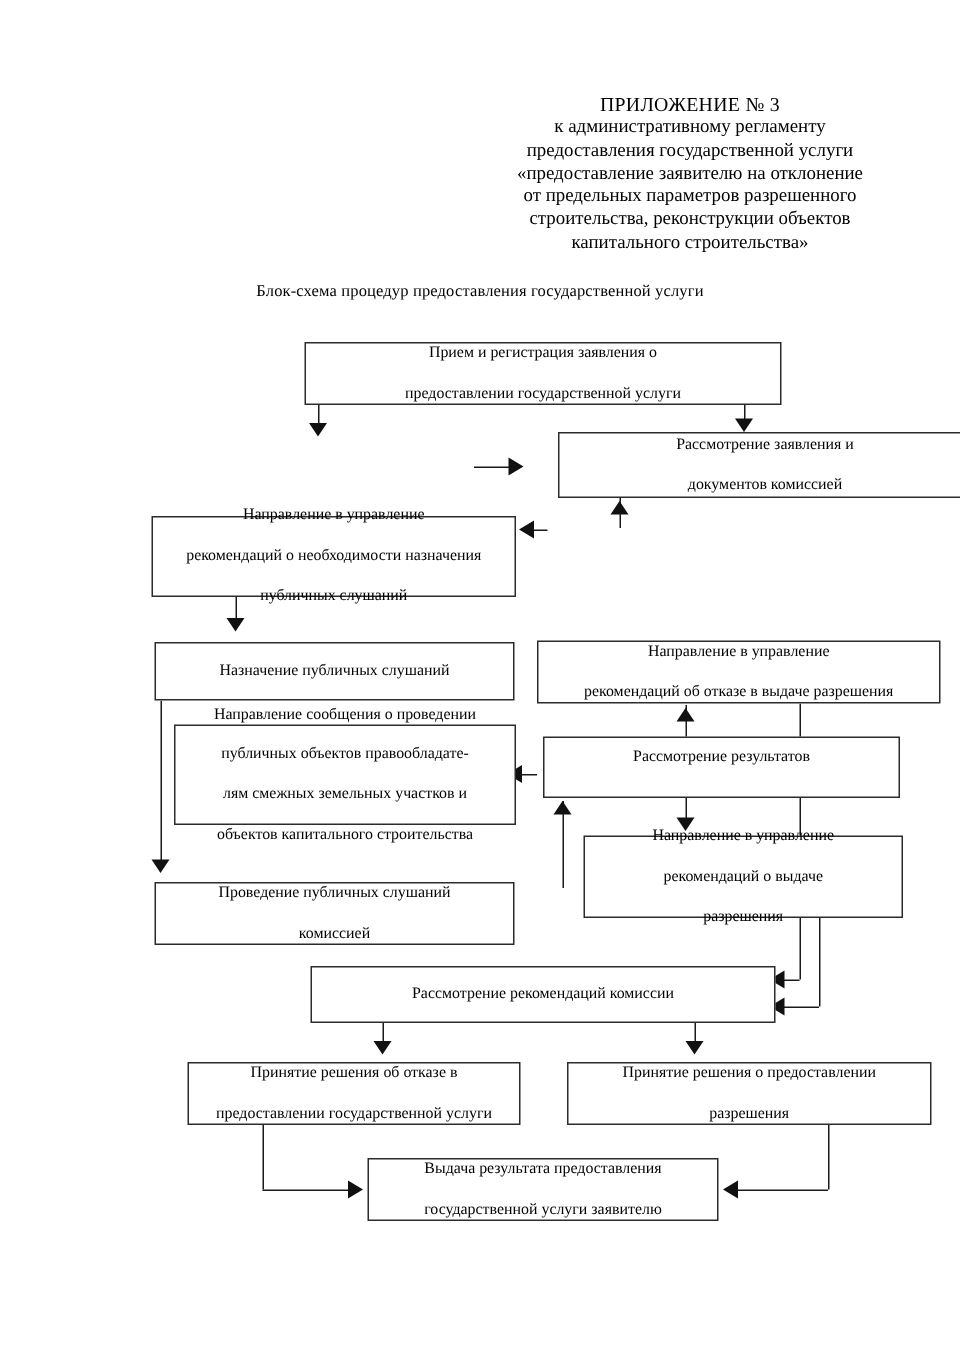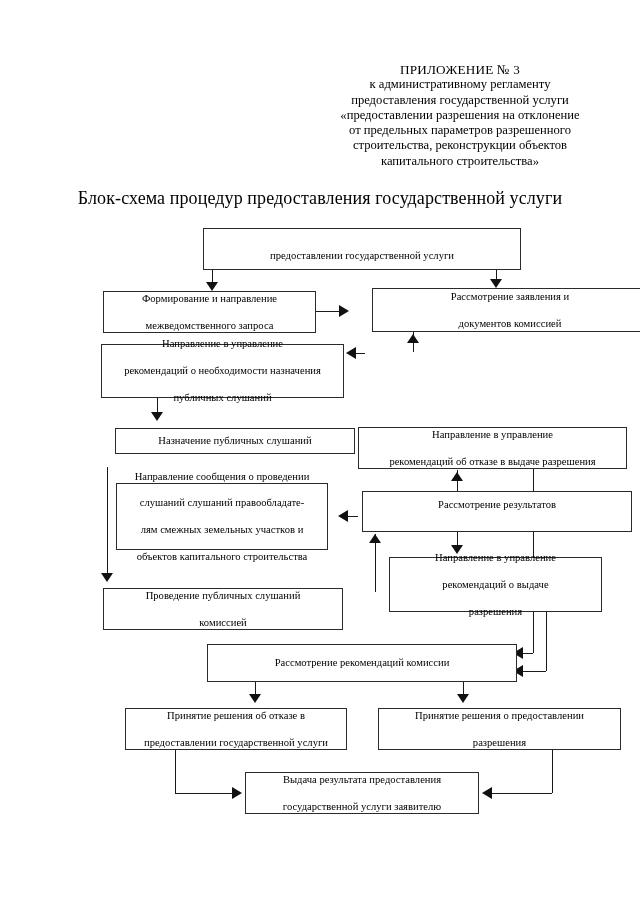--- a/index.html
+++ b/index.html
@@ -34,21 +34,21 @@
   }
   .header .ln { display: block; white-space: nowrap; }
   .header .ln.first { font-size: 13.2px; letter-spacing: .2px; }
 
   .subtitle {
     position: absolute;
     left: 0px;
     top: 188px;
     width: 640px;
     text-align: center;
-    font-size: 18px;
+    font-size: 11px;
     letter-spacing: .1px;
   }
 
   
   .box {
     position: absolute;
     box-sizing: border-box;
     border: 1px solid #2b2b2b;
     background: #ffffff;
     display: flex;
@@ -99,21 +99,21 @@
 </style>
 </head>
 <body>
 
 <div id="page">
 
   <div class="header">
     <span class="ln first">ПРИЛОЖЕНИЕ № 3</span>
     <span class="ln">к административному регламенту</span>
     <span class="ln">предоставления государственной услуги</span>
-    <span class="ln">«предоставлении разрешения на отклонение</span>
+    <span class="ln">«предоставление заявителю на отклонение</span>
     <span class="ln">от предельных параметров разрешенного</span>
     <span class="ln">строительства, реконструкции объектов</span>
     <span class="ln">капитального строительства»</span>
   </div>
 
   <div class="subtitle">Блок-схема процедур предоставления государственной услуги</div>
 
   <div class="vline" style="left:212px; top:270px; height:15px;"></div>
   <div class="arrow down" style="left:206px; top:282px;"></div>
 
@@ -164,70 +164,64 @@
   <div class="vline" style="left:175px; top:750px; height:43px;"></div>
   <div class="hline" style="left:175px; top:793px; width:58px;"></div>
   <div class="arrow right" style="left:232px; top:787px;"></div>
 
   <div class="vline" style="left:552px; top:750px; height:43px;"></div>
   <div class="hline" style="left:492px; top:793px; width:60px;"></div>
   <div class="arrow left" style="left:482px; top:787px;"></div>
 
   <div class="box" style="left:203px; top:228px; width:318px; height:42px;">
     <span>
-      <br>
+      <span>Прием и регистрация заявления о</span><br>
       <span>предоставлении государственной услуги</span>
     </span>
   </div>
 
-  <div class="box" style="left:103px; top:291px; width:213px; height:42px;">
-    <span>
-      <span>Формирование и направление</span><br>
-      <span>межведомственного запроса</span>
-    </span>
-  </div>
 
   <div class="box" style="left:372px; top:288px; width:276px; height:44px;">
     <span>
       <span>Рассмотрение заявления и</span><br>
       <span>документов комиссией</span>
     </span>
   </div>
 
   <div class="box" style="left:101px; top:344px; width:243px; height:54px;">
     <span>
       <span>Направление в управление</span><br>
       <span>рекомендаций о необходимости назначения</span><br>
       <span>публичных слушаний</span>
     </span>
   </div>
 
-  <div class="box" style="left:103px; top:428px; width:240px; height:26px;margin-left:12px;">
+  <div class="box" style="left:103px; top:428px; width:240px; height:39px;">
     <span>
       <span>Назначение публичных слушаний</span>
     </span>
   </div>
 
   <div class="box" style="left:358px; top:427px; width:269px; height:42px;">
     <span>
       <span>Направление в управление</span><br>
       <span>рекомендаций об отказе в выдаче разрешения</span>
     </span>
   </div>
 
-  <div class="box" style="left:116px; top:483px; width:212px; height:67px;">
+  <div class="box" style="left:116px; top:483px; width:228px; height:67px;">
     <span>
       <span>Направление сообщения о проведении</span><br>
-      <span>слушаний слушаний правообладате-</span><br>
+      <span>публичных объектов правообладате-</span><br>
       <span>лям смежных земельных участков и</span><br>
       <span>объектов капитального строительства</span>
     </span>
   </div>
 
-  <div class="box" style="left:362px; top:491px; width:270px; height:41px;">
+  <div class="box" style="left:362px; top:491px; width:238px; height:41px;">
     <span>
       <span>Рассмотрение результатов</span><br>
     </span>
   </div>
 
   <div class="box" style="left:389px; top:557px; width:213px; height:55px;">
     <span>
       <span>Направление в управление</span><br>
       <span>рекомендаций о выдаче</span><br>
       <span>разрешения</span>

